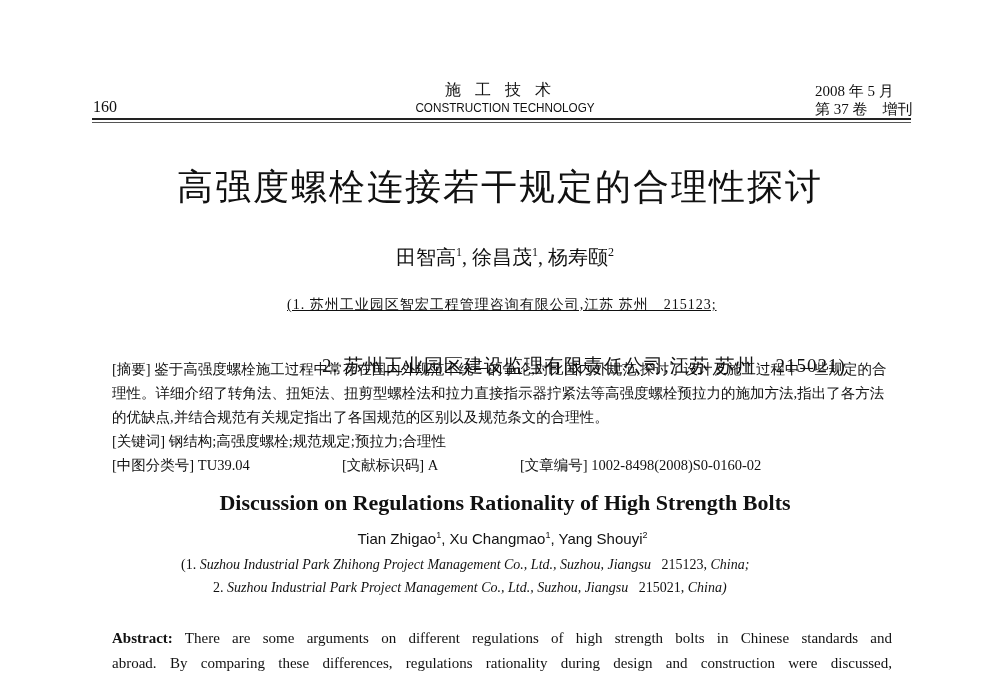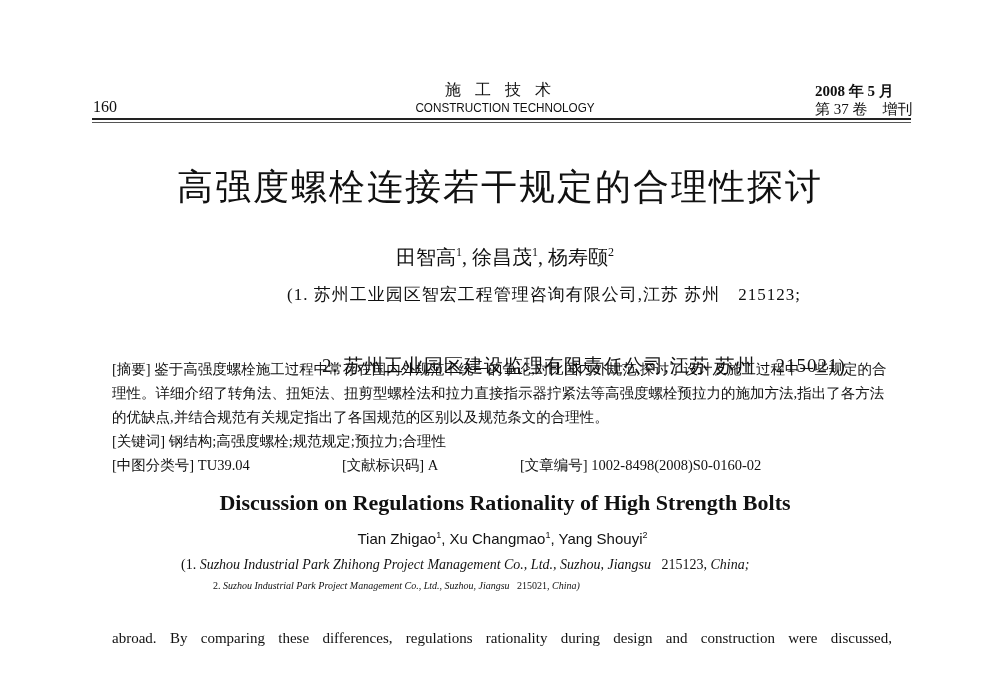--- a/index.html
+++ b/index.html
@@ -6,41 +6,41 @@
   body {
     width: 1000px; height: 674px; overflow: hidden; position: relative;
     color: #111; font-family: "Liberation Serif", "DejaVu Serif", serif;
   }
   .abs { position: absolute; }
 
   
   .page-number { left: 93px; top: 98px; font-size: 16px; }
   .journal-cn { left: 0; width: 1010px; top: 80px; text-align: center; font-size: 16px; letter-spacing: 14px; }
   .journal-en { left: 0; width: 1010px; top: 100px; text-align: center; font-size: 13px; font-family: "Liberation Sans", sans-serif; transform: scaleX(0.9); letter-spacing: 0px; }
-  .issue-date { left: 815px; top: 82px; font-size: 15px; font-weight: bold; }
+  .issue-date { left: 815px; top: 82px; font-size: 15px; }
   .issue-vol  { left: 815px; top: 100px; font-size: 15px; }
   .rule-thick { left: 92px; top: 118px; width: 819px; height: 2px; background: #222; }
   .rule-thin  { left: 92px; top: 122px; width: 819px; height: 1px; background: #555; }
 
   .title-cn { left: 0; width: 1000px; top: 163px; text-align: center; font-size: 36px; letter-spacing: 2px; font-family: "DejaVu Serif", serif; font-weight: normal; }
 
   .authors-cn { left: 0; width: 1010px; top: 244px; text-align: center; font-size: 20px; }
   .authors-cn sup, .authors-en sup { font-size: 60%; vertical-align: super; }
-  .affil-cn-1 { left: 287px; top: 283px; font-size: 17px; letter-spacing: 1px; }
+  .affil-cn-1 { left: 287px; top: 296px; font-size: 14px; letter-spacing: 1px; text-decoration: underline; }
   .affil-cn-2 { left: 322px; top: 305px; font-size: 19px; letter-spacing: 1px; margin-top: 48px; }
 
   .abstract-cn { left: 112px; top: 357px; width: 780px; font-size: 14.5px; line-height: 24px; }
   .label-cn { font-weight: normal; }
   .meta-row { left: 112px; top: 456px; width: 780px; font-size: 14.5px; }
   .meta-row span.item { position: absolute; white-space: nowrap; }
 
   .title-en { left: 0; width: 1010px; top: 490px; text-align: center; font-size: 22px; font-weight: bold; }
   .authors-en { left: 0; width: 1005px; top: 530px; text-align: center; font-size: 15px; font-family: "Liberation Sans", sans-serif; }
   .affil-en-1 { left: 181px; top: 557px; font-size: 14px; font-style: italic; }
-  .affil-en-2 { left: 213px; top: 580px; font-size: 10px; font-style: italic; }
+  .affil-en-2 { left: 213px; top: 580px; font-size: 14px; font-style: italic; }
   .affil-en-1 .n, .affil-en-2 .n { font-style: normal; }
 
   .abstract-en { left: 112px; top: 626px; width: 780px; font-size: 15px; line-height: 25px; text-align: justify; text-align-last: justify; }
   .abstract-en .line { display: block; }
   .label-en { font-weight: bold; }
 </style>
 </head>
 <body>
 
 <div class="abs page-number">160</div>
@@ -99,14 +99,18 @@
   <span>China;</span>
 </div>
 <div class="abs affil-en-2">
   <span class="n">2.</span>
   <span>Suzhou Industrial Park Project Management Co., Ltd., Suzhou, Jiangsu</span>&nbsp;&nbsp;
   <span class="n">215021,</span>
   <span>China)</span>
 </div>
 
 <div class="abs abstract-en">
+  <span class="line">
+    <span class="label-en">Abstract:</span>
+    <span>There are some arguments on different regulations of high strength bolts in Chinese standards and</span>
+  </span>
   <span class="line">abroad. By comparing these differences, regulations rationality during design and construction were discussed,</span>
 </div>
 
 </body></html>

